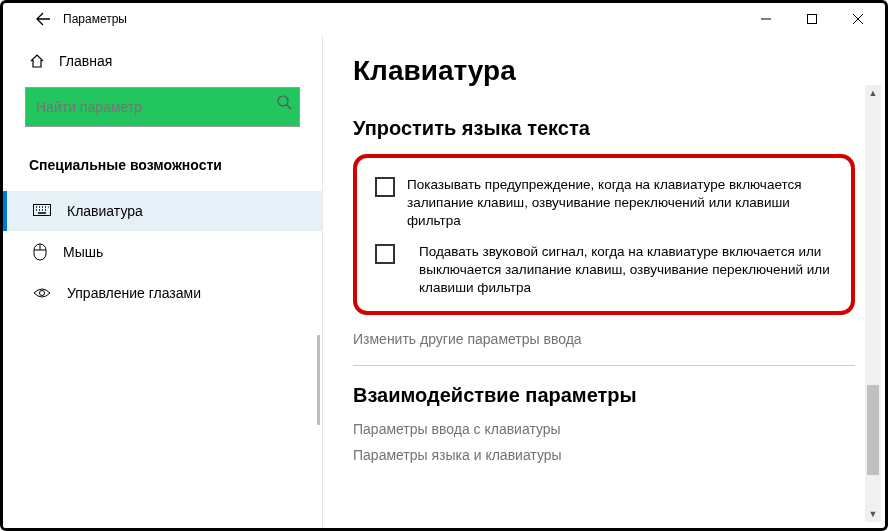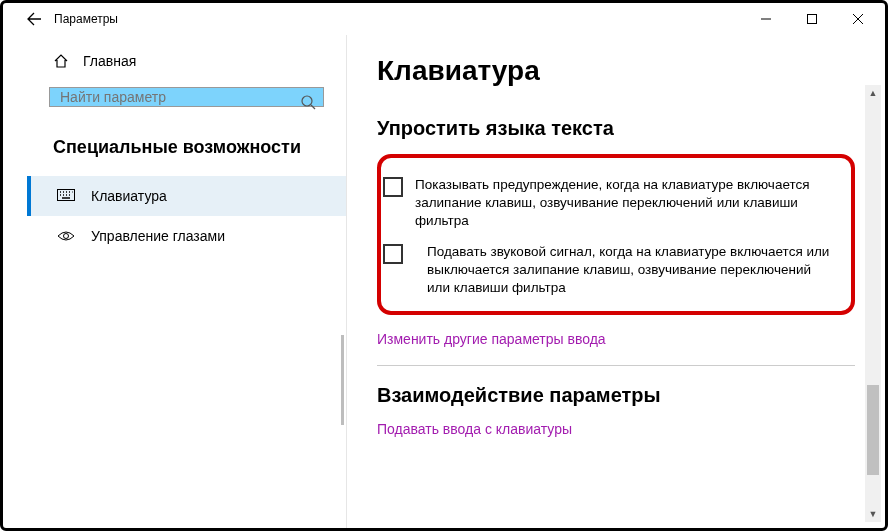--- a/index.html
+++ b/index.html
@@ -13,21 +13,21 @@
     height: 531px;
     overflow: hidden;
     position: relative;
     border: 3px solid #000;
     border-radius: 6px;
   }
   .titlebar {
     display: flex;
     align-items: center;
     height: 32px;
-    padding: 0 4px 0 17px;
+    padding: 0 4px 0 26px;
   }
   .titlebar .back {
     width: 28px; height: 28px;
     display: flex; align-items: center; justify-content: center;
     font-size: 16px;
   }
   .titlebar .title-text {
     font-size: 12px;
     margin-left: 6px;
   }
@@ -40,49 +40,48 @@
   }
   .app {
     display: flex;
     height: calc(100% - 32px);
   }
   .sidebar {
     width: 320px;
     background: #fff;
     border-right: 1px solid #e6e6e6;
     padding-top: 8px;
-    margin-left: 24px;
   }
   .sb-home {
     display: flex;
     align-items: center;
     gap: 14px;
     padding: 10px 26px;
     font-size: 14px;
   }
   .sb-home svg, .sb-item svg { flex: 0 0 auto; }
   .search-wrap {
     margin: 8px 22px 20px 22px;
     position: relative;
   }
   .search-wrap input {
     width: 100%;
-    height: 20px;
+    height: 40px;
     border: 1px solid #999;
     padding: 0 34px 0 10px;
     font-size: 14px;
-    background: #7dd3fc;
+    background: #22c55e;
     outline: none;
   }
   .search-wrap .sicon {
     position: absolute;
     right: 8px; top: 7px;
   }
   .sb-group-head {
-    font-size: 18px;
+    font-size: 14px;
     font-weight: 600;
     padding: 10px 26px 18px 26px;
   }
   .sb-section-label {
     font-size: 13px;
     color: #666;
     padding: 8px 26px 10px 26px;
   }
   .sb-item {
     display: flex;
@@ -108,41 +107,41 @@
     margin: 0 0 30px 0;
   }
   .content h2 {
     font-size: 20px;
     font-weight: 600;
     margin: 18px 0 14px 0;
   }
   .highlight-box {
     border: 4px solid #d40000;
     border-radius: 14px;
-    padding: 12px 14px 14px 2px;
+    padding: 12px 14px 14px 18px;
     margin: 0 0 16px 0;
   }
   .check-row {
     display: flex;
     align-items: flex-start;
     gap: 12px;
     margin: 6px 0 12px 0;
     font-size: 13.5px;
     line-height: 1.35;
   }
   .check-row:last-child { margin-bottom: 0; gap: 24px; }
   .cbox {
     width: 20px; height: 20px;
     border: 2px solid #333;
     flex: 0 0 auto;
     margin-top: 1px;
     background: #fff;
   }
   .link {
-    color: #a21caf;
+    color: #737373;
     font-size: 14px;
     margin: 8px 0 18px 0;
     display: block;
   }
   .divider {
     border-top: 1px solid #ccc;
     margin: 14px 0 0 0;
   }
   .scroll-track-r {
     position: absolute;
@@ -221,20 +220,27 @@
 
 
     <div class="sb-item active">
       <svg width="18" height="14" viewBox="0 0 18 14">
         <rect x="0.5" y="0.5" width="17" height="11" stroke="#000" fill="none"></rect>
         <path d="M3 3h1M6 3h1M9 3h1M12 3h1M15 3h0.5 M3 6h1M6 6h1M9 6h1M12 6h1 M5 9h8" stroke="#000" stroke-width="1.3"></path>
       </svg>
       <span>Клавиатура</span>
     </div>
 
+    <div class="sb-item">
+      <svg width="14" height="18" viewBox="0 0 14 18">
+        <rect x="1" y="1" width="12" height="16" rx="6" stroke="#000" fill="none"></rect>
+        <path d="M7 1 V7 M1 7 H13" stroke="#000"></path>
+      </svg>
+      <span>Мышь</span>
+    </div>
 
     <div class="sb-item">
       <svg width="18" height="12" viewBox="0 0 18 12">
         <path d="M1 6 Q9 -2 17 6 Q9 14 1 6 Z" stroke="#000" fill="none"></path>
         <circle cx="9" cy="6" r="2.5" stroke="#000" fill="none"></circle>
       </svg>
       <span>Управление глазами</span>
     </div>
 
     <div class="scroll-mini"></div>
@@ -255,21 +261,22 @@
         <div>Подавать звуковой сигнал, когда на клавиатуре включается или выключается залипание клавиш, озвучивание переключений или клавиши фильтра</div>
       </div>
     </div>
 
     <a class="link">Изменить другие параметры ввода</a>
 
     <div class="divider"></div>
 
     <h2>Взаимодействие параметры</h2>
 
-    <a class="link" style="margin-bottom:10px">Подавать ввода с клавиатуры</a>
+    <a class="link" style="margin-bottom:10px">Параметры ввода с клавиатуры</a>
+    <a class="link">Параметры языка и клавиатуры</a>
 
     <div class="scroll-track-r">
       <div class="arrow up">▲</div>
       <div class="scroll-thumb-r"></div>
       <div class="arrow down">▼</div>
     </div>
   </div>
 </div>
 
 </body></html>

